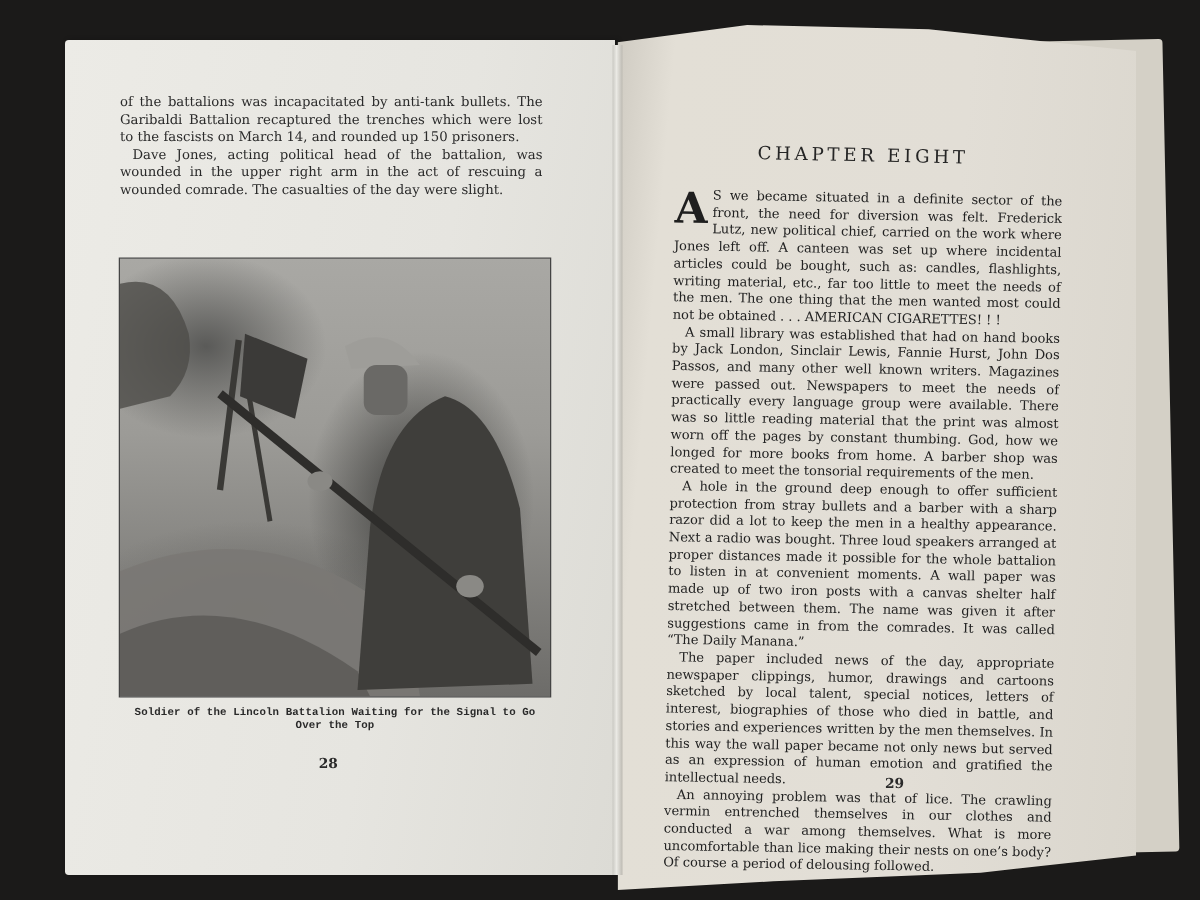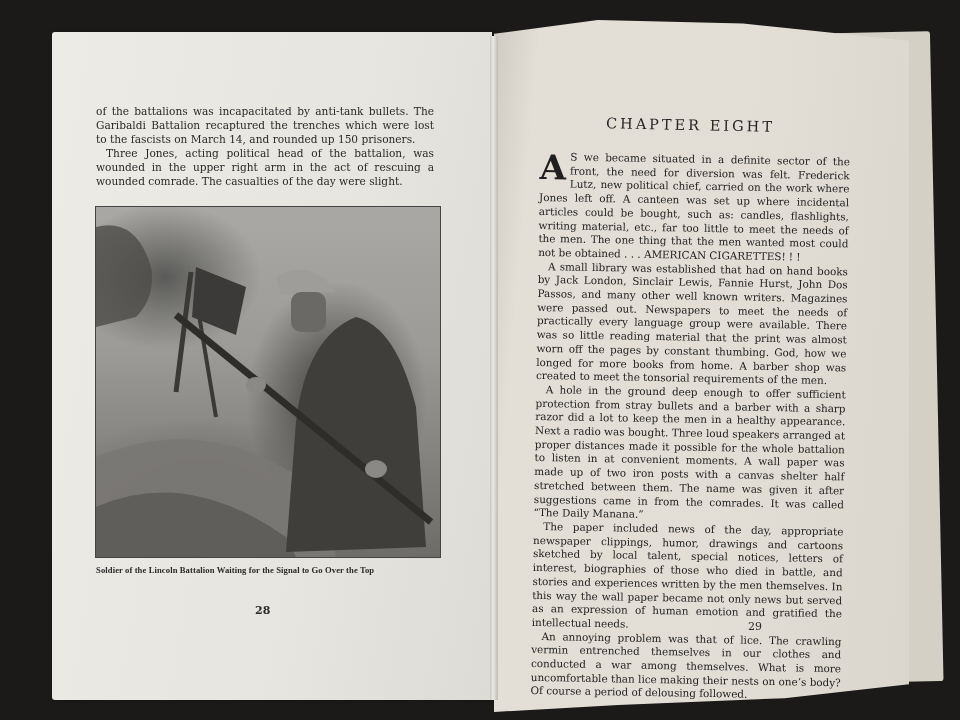--- a/index.html
+++ b/index.html
@@ -1,49 +1,49 @@
 <!DOCTYPE html>
 <html><head>
 <meta charset="utf-8">
 <style>
   html,body{margin:0;padding:0;}
   body{width:960px;height:720px;background:#1b1a19;position:relative;overflow:hidden;font-family:"DejaVu Serif",serif;}
   .page-left{position:absolute;left:52px;top:32px;width:440px;height:668px;background:linear-gradient(100deg,#ecebe6 0%,#e6e5e0 60%,#dcdbd5 100%);border-radius:3px 0 0 3px;box-shadow:2px 0 4px rgba(0,0,0,.25);}
   .page-right-under{position:absolute;left:510px;top:40px;width:420px;height:650px;background:#d4d0c6;transform:rotate(-1.2deg);transform-origin:left top;border-radius:0 3px 3px 0;}
   .page-right{position:absolute;left:494px;top:20px;width:415px;height:692px;background:linear-gradient(95deg,#cfcbc2 0%,#e3dfd6 10%,#e2ded6 60%,#dad6cd 100%);clip-path:polygon(0 2%,25% 0,60% 0.5%,100% 3%,100% 96%,70% 98%,30% 99%,0 100%);}
   .gutter{position:absolute;left:490px;top:36px;width:8px;height:664px;background:linear-gradient(90deg,#c9c8c2,#eae9e4 40%,#bdbab2);}
-  .lp-text{position:absolute;left:96px;top:104px;width:338px;font-size:10.6px;line-height:14px;color:#2a2a2a;text-align:justify;}
+  .lp-text{position:absolute;left:96px;top:75px;width:338px;font-size:10.6px;line-height:14px;color:#2a2a2a;text-align:justify;}
   .lp-text p{margin:0;text-indent:10px;}
   .lp-text p.noindent{text-indent:0;}
   .photo{position:absolute;left:95px;top:206px;width:344px;height:350px;background:
     radial-gradient(ellipse 40% 30% at 20% 20%,#5a5a58 0%,transparent 70%),
     radial-gradient(ellipse 35% 45% at 70% 55%,#3a3a38 0%,transparent 75%),
     radial-gradient(ellipse 50% 25% at 30% 80%,#6f6e6b 0%,transparent 80%),
     linear-gradient(180deg,#a9a8a4 0%,#9c9b97 40%,#6d6c69 100%);border:1px solid #444;overflow:hidden;}
   .photo svg{position:absolute;left:0;top:0;}
-  .caption{position:absolute;left:96px;top:565px;width:344px;font-family:Liberation Serif, serif;font-weight:bold;font-size:8.6px;color:#2a2a2a;letter-spacing:0.1px;}
+  .caption{position:absolute;left:96px;top:565px;width:344px;font-family:Liberation Mono, monospace;font-weight:bold;font-size:8.6px;color:#2a2a2a;text-align:center;letter-spacing:0.1px;}
   .pnum-left{position:absolute;left:255px;top:604px;font-size:11px;font-weight:bold;color:#2a2a2a;}
   .chapter{position:absolute;left:606px;top:117px;font-size:14.5px;letter-spacing:3px;color:#252525;transform:rotate(1.2deg);}
   .rp-text{position:absolute;left:540px;top:150px;width:310px;font-size:10.4px;line-height:13.7px;color:#222;text-align:justify;transform:rotate(1deg);transform-origin:left top;}
   .rp-text p{margin:0;text-indent:10px;}
   .dropcap{float:left;font-size:34px;line-height:30px;font-weight:bold;margin:2px 4px 0 0;color:#1f1f1f;}
   .rp-first{text-indent:0 !important;}
-  .pnum-right{position:absolute;left:748px;top:620px;font-size:11px;font-weight:normal;color:#2a2a2a;}
+  .pnum-right{position:absolute;left:708px;top:620px;font-size:11px;font-weight:bold;color:#2a2a2a;}
 </style>
 </head>
 <body>
 
 <div class="page-left"></div>
 <div class="page-right-under"></div>
 <div class="page-right"></div>
 <div class="gutter"></div>
 
 <div class="lp-text">
   <p class="noindent">of the battalions was incapacitated by anti-tank bullets. The Garibaldi Battalion recaptured the trenches which were lost to the fascists on March 14, and rounded up 150 prisoners.</p>
-  <p>Three Jones, acting political head of the battalion, was wounded in the upper right arm in the act of rescuing a wounded comrade. The casualties of the day were slight.</p>
+  <p>Dave Jones, acting political head of the battalion, was wounded in the upper right arm in the act of rescuing a wounded comrade. The casualties of the day were slight.</p>
 </div>
 
 <div class="photo" title="Soldier in helmet holding a rifle beside a flag in a trench">
   <svg width="344" height="350" viewBox="0 0 344 350">
     <path d="M0 20 Q40 10 55 60 Q60 90 40 110 L0 120 Z" fill="#4d4c49" opacity="0.8"></path>
     <path d="M0 250 Q120 200 230 290 L240 350 L0 350 Z" fill="#7a7874" opacity="0.9"></path>
     <path d="M0 300 Q90 260 190 330 L200 350 L0 350 Z" fill="#555451" opacity="0.7"></path>
     <line x1="95" y1="65" x2="80" y2="185" stroke="#3a3936" stroke-width="5"></line>
     <line x1="100" y1="90" x2="120" y2="210" stroke="#3a3936" stroke-width="4"></line>
     <path d="M100 60 L150 80 L140 128 L96 110 Z" fill="#3b3a38"></path>

